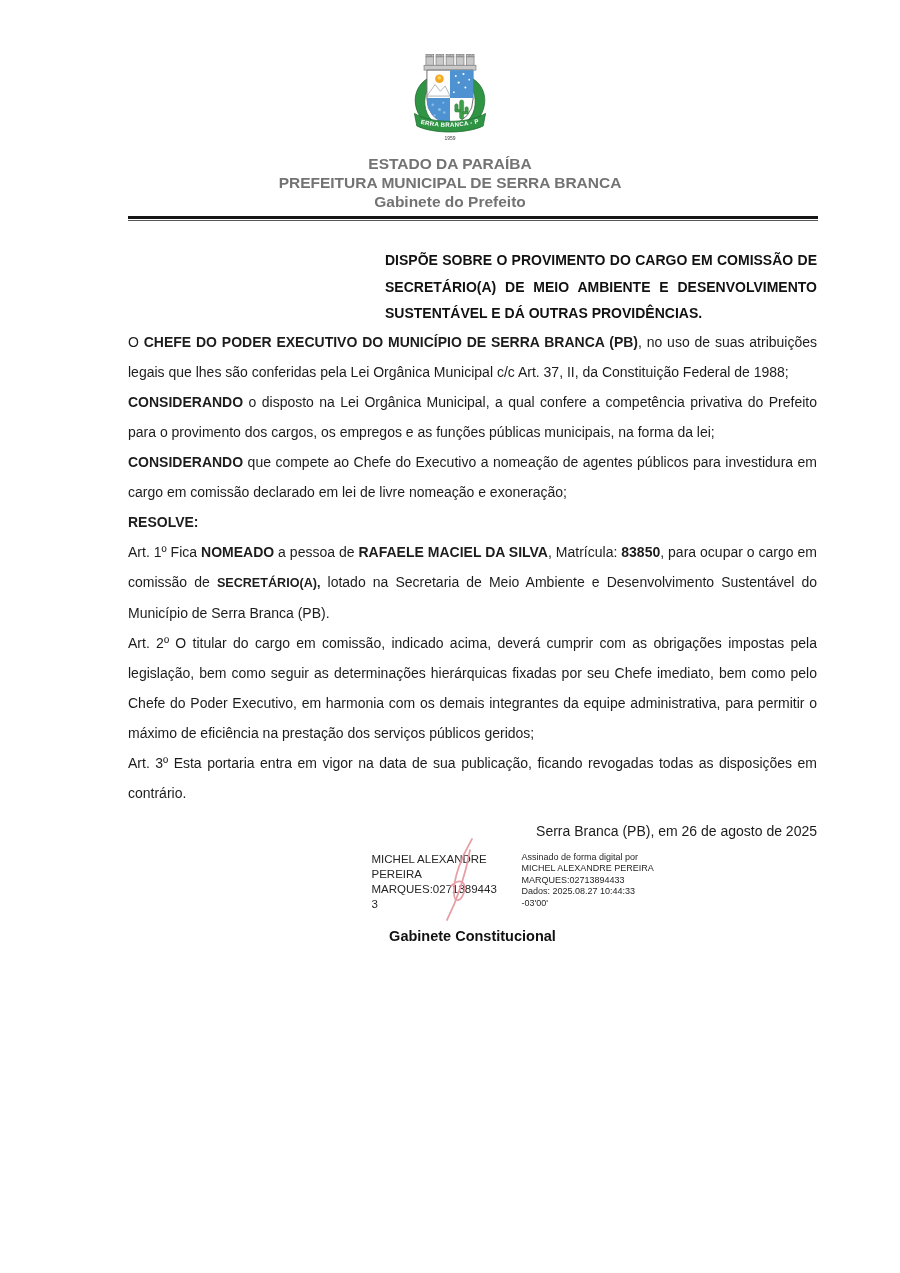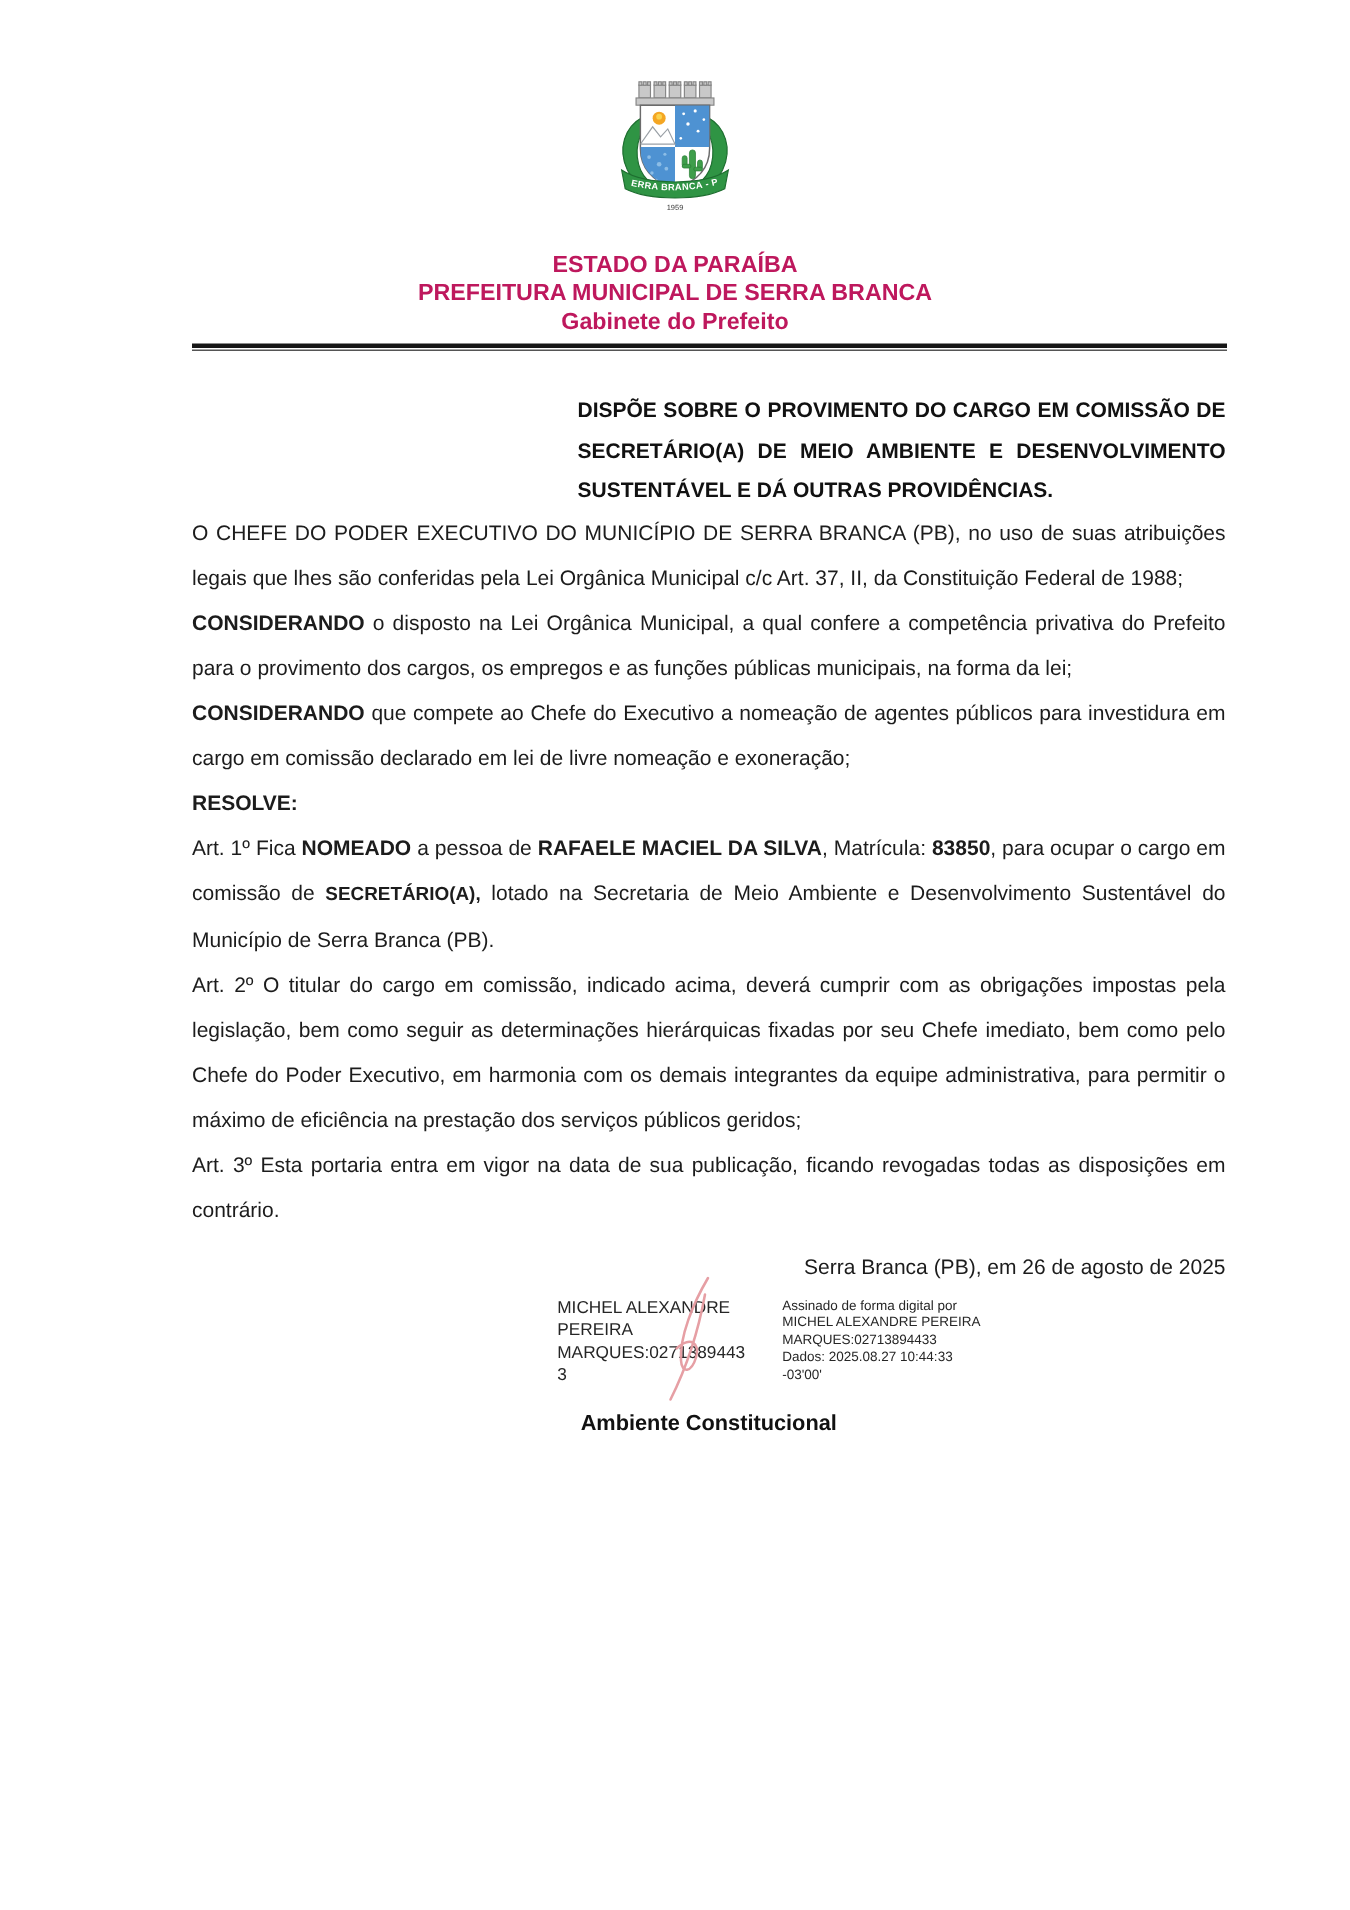--- a/index.html
+++ b/index.html
@@ -7,21 +7,21 @@
     position:relative;
     width:900px;height:1273px;
     margin:0 auto;
     background:#ffffff;
     font-family:"Liberation Sans","DejaVu Sans",sans-serif;
     color:#1a1a1a;
     overflow:hidden;
   }
   .logo-wrap{padding-top:52px;text-align:center;}
   .logo-wrap svg{display:inline-block;}
-  .header-titles{text-align:center;font-weight:bold;font-size:15.5px;line-height:19px;margin-top:18px;color:#be185d;}
+  .header-titles{text-align:center;font-weight:bold;font-size:15.5px;line-height:19px;margin-top:6px;color:#737373;}
   .rule{margin:5px 82px 0 128px;border-top:3px solid #161616;border-bottom:1px solid #555;height:1px;}
   .content{margin:0 83px 0 128px;font-size:14px;}
   .doc-title{font-size:15px;font-weight:bold;margin:22px 0 0 0;color:#111;}
   .epigraph{
     margin:26px 0 0 257px;
     font-weight:bold;
     text-align:justify;
     line-height:26.5px;
     font-size:14px;color:#111;
   }
@@ -146,21 +146,21 @@
     <div>ESTADO DA PARAÍBA</div>
     <div>PREFEITURA MUNICIPAL DE SERRA BRANCA</div>
     <div>Gabinete do Prefeito</div>
   </div>
   <div class="rule"></div>
 
   <div class="content">
 
     <div class="epigraph">DISPÕE SOBRE O PROVIMENTO DO CARGO EM COMISSÃO DE SECRETÁRIO(A) DE MEIO AMBIENTE E DESENVOLVIMENTO SUSTENTÁVEL E DÁ OUTRAS PROVIDÊNCIAS.</div>
 
-    <p class="body mt-p1"><span>O </span><span style="font-weight: normal;">CHEFE DO PODER EXECUTIVO DO MUNICÍPIO DE SERRA BRANCA (PB)</span><span>, no uso de suas atribuições legais que lhes são conferidas pela Lei Orgânica Municipal c/c Art. 37, II, da Constituição Federal de 1988;</span></p>
+    <p class="body mt-p1"><span>O </span><span style="font-weight: bold;">CHEFE DO PODER EXECUTIVO DO MUNICÍPIO DE SERRA BRANCA (PB)</span><span>, no uso de suas atribuições legais que lhes são conferidas pela Lei Orgânica Municipal c/c Art. 37, II, da Constituição Federal de 1988;</span></p>
     <p class="body mt-c1"><span style="font-weight: bold;">CONSIDERANDO</span><span> o disposto na Lei Orgânica Municipal, a qual confere a competência privativa do Prefeito para o provimento dos cargos, os empregos e as funções públicas municipais, na forma da lei;</span></p>
     <p class="body mt-c2"><span style="font-weight: bold;">CONSIDERANDO</span><span> que compete ao Chefe do Executivo a nomeação de agentes públicos para investidura em cargo em comissão declarado em lei de livre nomeação e exoneração;</span></p>
     <p class="body mt-resolve"><span style="font-weight: bold;">RESOLVE:</span></p>
     <p class="body mt-a1"><span>Art. 1º Fica </span><span style="font-weight: bold;">NOMEADO</span><span> a pessoa de </span><span style="font-weight: bold;">RAFAELE MACIEL DA SILVA</span><span>, Matrícula: </span><span style="font-weight: bold;">83850</span><span>, para ocupar o cargo em comissão de </span><span style="font-weight: bold; font-size: 0.9em;">SECRETÁRIO(A),</span><span> lotado na Secretaria de Meio Ambiente e Desenvolvimento Sustentável do Município de Serra Branca (PB).</span></p>
     <p class="body mt-a2"><span>Art. 2º O titular do cargo em comissão, indicado acima, deverá cumprir com as obrigações impostas pela legislação, bem como seguir as determinações hierárquicas fixadas por seu Chefe imediato, bem como pelo Chefe do Poder Executivo, em harmonia com os demais integrantes da equipe administrativa, para permitir o máximo de eficiência na prestação dos serviços públicos geridos;</span></p>
     <p class="body mt-a3"><span>Art. 3º Esta portaria entra em vigor na data de sua publicação, ficando revogadas todas as disposições em contrário.</span></p>
 
     <div class="dateline">Serra Branca (PB), em 26 de agosto de 2025</div>
 
     <div class="sig-row">
@@ -174,16 +174,16 @@
           <path d="M28,14 C24,36 16,62 5,84"></path>
         </g>
       </svg>
       <div class="sig-details">Assinado de forma digital por
 MICHEL ALEXANDRE PEREIRA
 MARQUES:02713894433
 Dados: 2025.08.27 10:44:33
 -03'00'</div>
     </div>
 
-    <div class="signer-title">Ambiente Constitucional</div>
+    <div class="signer-title">Gabinete Constitucional</div>
   </div>
 
 </div>
 
 </body></html>

